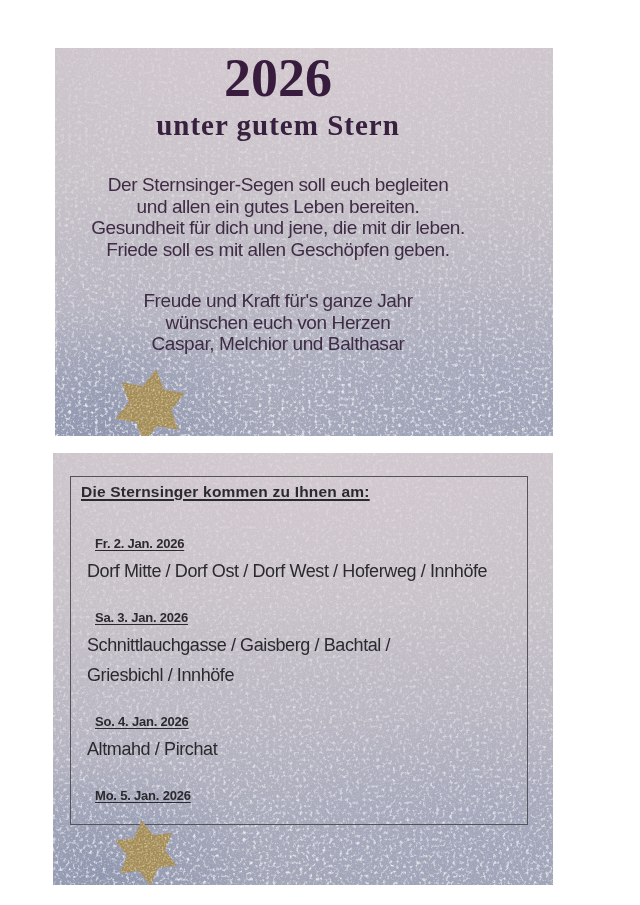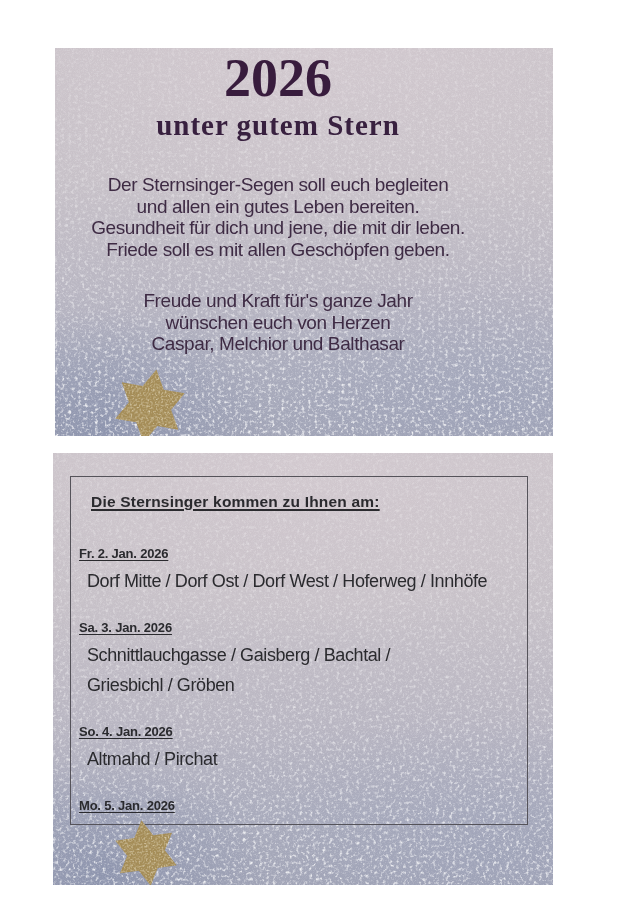--- a/index.html
+++ b/index.html
@@ -27,23 +27,23 @@
         font-size:29px;line-height:32px;letter-spacing:1px;color:#38203f;}
   .stanza{margin:0;padding:0;color:#3e2b44;font-size:19px;line-height:21.5px;letter-spacing:-0.4px;text-align:center;}
   .stanza p{margin:0;}
   #stanza-blessing{margin-top:33px;}
   #stanza-wish{margin-top:30px;}
 
   
   .schedule-box{position:absolute;left:17px;top:23px;width:458px;height:349px;
         box-sizing:border-box;border:1px solid #55535a;padding:4px 8px;
         color:#2a2a2e;}
-  .sched-heading{margin:12px;font-size:15.5px;line-height:18px;font-weight:bold;letter-spacing:0.2px;
+  .sched-heading{margin:2px;font-size:15.5px;line-height:18px;font-weight:bold;letter-spacing:0.2px;
         text-decoration:underline;text-decoration-thickness:1.5px;text-underline-offset:2px;}
-  .date{margin:27px 0 0 0;font-size:13px;line-height:17px;font-weight:bold;letter-spacing:-0.2px;
+  .date{margin:27px 0 0 16px;font-size:13px;line-height:17px;font-weight:bold;letter-spacing:-0.2px;
         text-decoration:underline;text-underline-offset:2px;}
   .entry:first-of-type .date{margin-top:34px;}
   .streets{margin:4px 0 0 0;}
   .streets p{margin:8px;font-size:18px;line-height:22px;letter-spacing:-0.4px;}
 
   
   .star{position:absolute;}
   #star-top{left:55px;top:318px;transform:rotate(10deg);}
   #star-bottom{left:57px;top:364px;transform:rotate(-8deg);}
 </style>
@@ -159,21 +159,21 @@
         <p class="date">Fr. 2. Jan. 2026</p>
         <div class="streets">
           <p>Dorf Mitte / Dorf Ost / Dorf West / Hoferweg / Innhöfe</p>
         </div>
       </div>
 
       <div class="entry">
         <p class="date">Sa. 3. Jan. 2026</p>
         <div class="streets">
           <p>Schnittlauchgasse / Gaisberg / Bachtal /</p>
-          <p>Griesbichl / Gröben</p>
+          <p>Griesbichl / Innhöfe</p>
         </div>
       </div>
 
       <div class="entry">
         <p class="date">So. 4. Jan. 2026</p>
         <div class="streets">
           <p>Altmahd / Pirchat</p>
         </div>
       </div>
 

